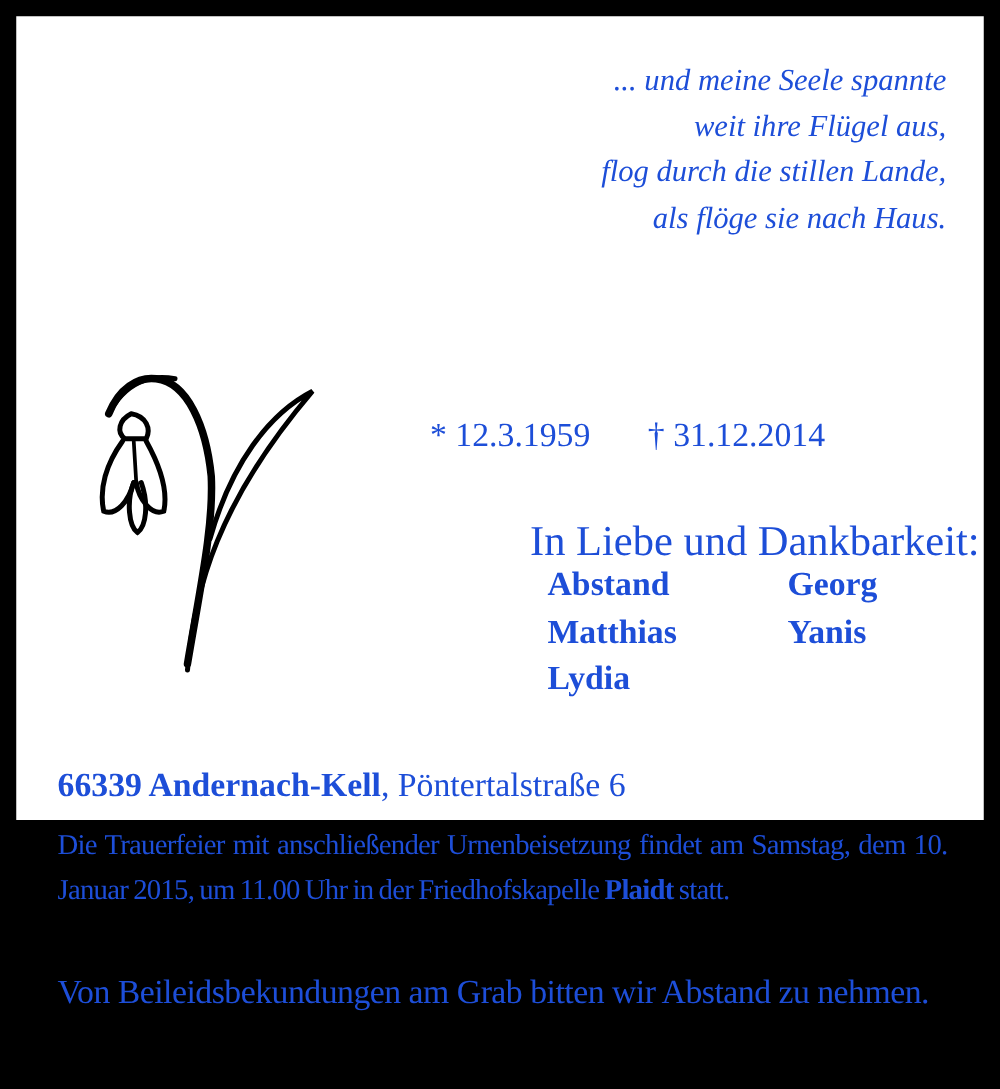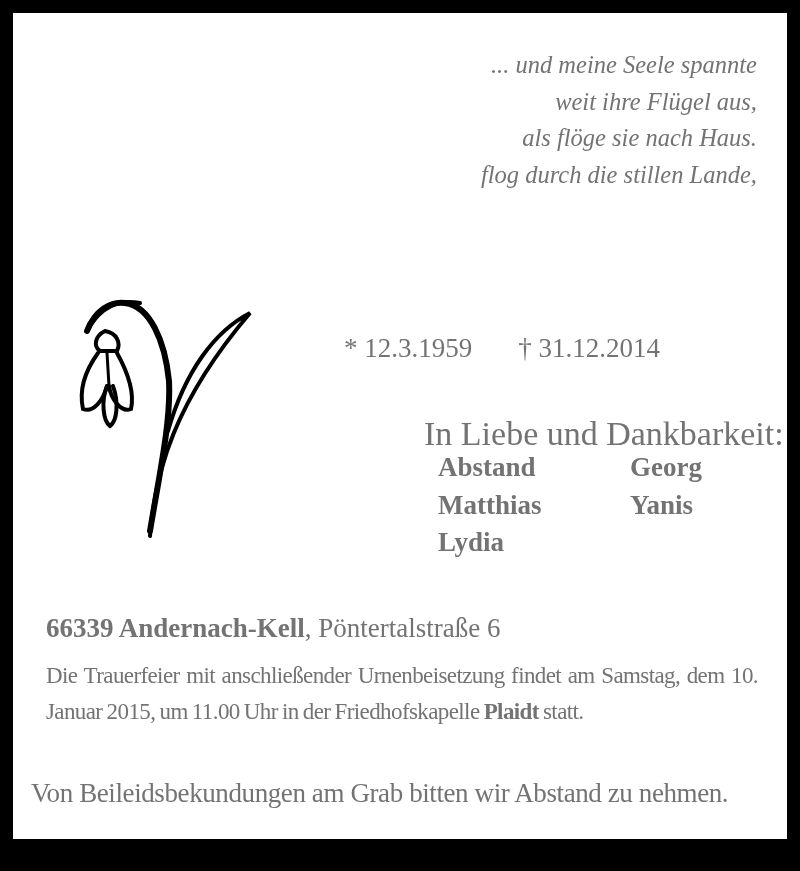--- a/index.html
+++ b/index.html
@@ -1,19 +1,19 @@
 <!DOCTYPE html>
 <html><head>
 <meta charset="utf-8">
 <style>
   html, body { margin: 0; padding: 0; background: #000; }
   body { width: 800px; height: 871px; position: relative; overflow: hidden; }
   .frame {
-    position: absolute; left: 13px; top: 13px; width: 774px; height: 826px;
-    background: #fff; font-family: "Liberation Serif", serif; color: #737373;
+    position: absolute; left: 13px; top: 13px; width: 774px; height: 643px;
+    background: #fff; font-family: "Liberation Serif", serif; color: #1d4ed8;
   }
   .poem {
     position: absolute; right: 30px; top: 34px; text-align: right;
     font-style: italic; font-size: 24.5px; line-height: 36.5px;
   }
   .name {
     position: absolute; right: 32px; top: 222px;
     font-size: 82px; line-height: 90px; letter-spacing: 0.5px;
   }
   .dates {
@@ -30,34 +30,34 @@
   }
   .flower { position: absolute; left: 52px; top: 278px; }
   .address {
     position: absolute; left: 33px; top: 598px; font-size: 27px; line-height: 34px;
   }
   .ceremony {
     position: absolute; left: 33px; top: 645px; width: 712px; font-size: 23px; line-height: 35.5px;
     text-align: justify; text-align-last: left; letter-spacing: -0.6px; word-spacing: -1px;
   }
   .condolences {
-    position: absolute; left: 18px; top: 763px; width: 712px; font-size: 27px; line-height: 35.5px;
+    position: absolute; left: 33px; top: 763px; width: 712px; font-size: 27px; line-height: 35.5px;
     letter-spacing: -0.4px;
   }
   b { font-weight: bold; }
 </style>
 </head>
 <body>
 
 <div class="frame">
   <div class="poem">
     <div>... und meine Seele spannte</div>
     <div>weit ihre Flügel aus,</div>
+    <div>flog durch die stillen Lande,</div>
     <div>als flöge sie nach Haus.</div>
-    <div>flog durch die stillen Lande,</div>
   </div>
 
 
   <svg class="flower" width="190" height="260" viewBox="0 0 190 260">
     <g fill="none" stroke="#000" stroke-linecap="round">
       <path d="M 22 40 C 30 20, 45 10, 60 12 C 85 15, 100 50, 104 90 C 106 130, 95 180, 85 240" stroke-width="6"></path>
       <path d="M 22 40 C 35 15, 55 8, 75 12" stroke-width="4"></path>
       <path d="M 85 245 C 90 180, 110 110, 185 22 C 150 40, 120 80, 103 140" stroke-width="4"></path>
       <path d="M 40 40 C 30 45, 28 55, 35 60 L 52 60 C 56 52, 52 42, 40 40 Z" stroke-width="4"></path>
       <path d="M 33 62 C 20 80, 14 100, 18 118 C 28 122, 38 110, 42 95" stroke-width="4"></path>

